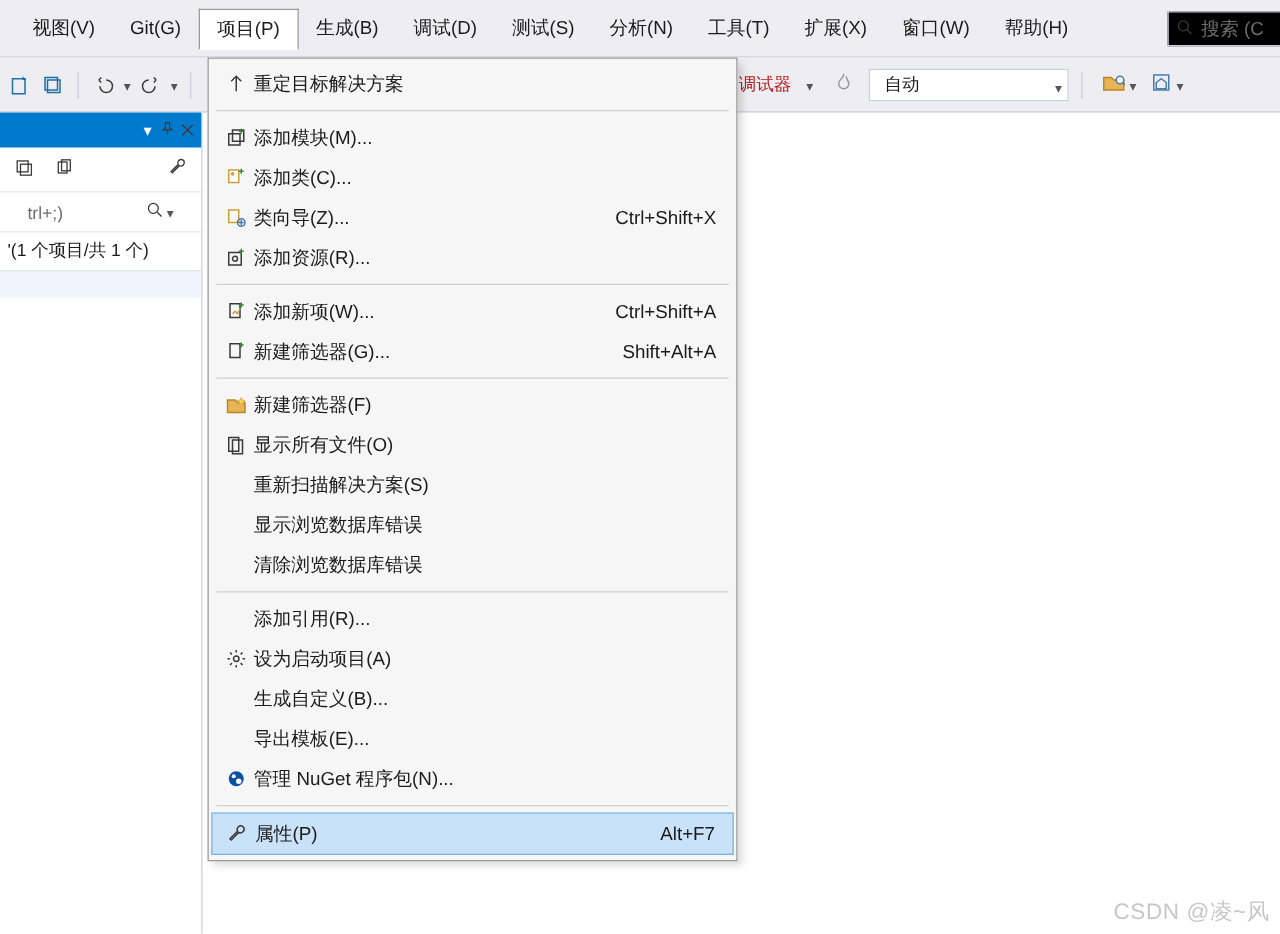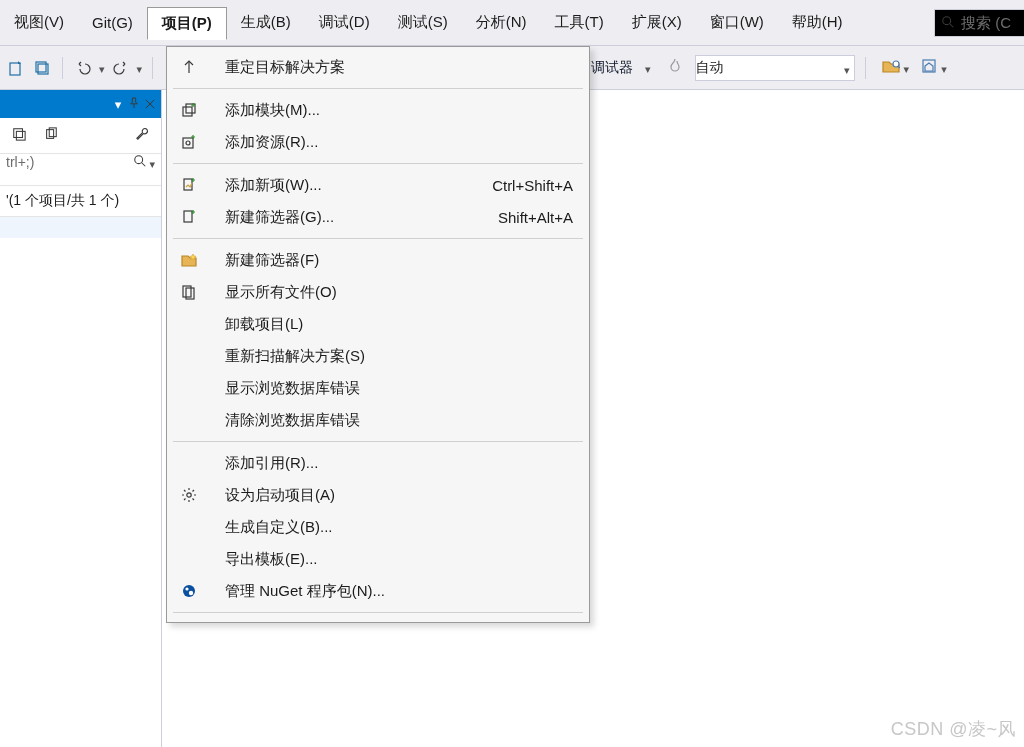--- a/index.html
+++ b/index.html
@@ -10,35 +10,36 @@
     font-size: 15px;
     background: #fff;
     color: #1b1b1b;
     overflow: hidden;
   }
 
   
   .menubar {
     height: 46px;
     display: flex; align-items: center;
+    padding-left: 12px;
     background: #eeeef2;
     border-bottom: 1px solid #cccedb;
     white-space: nowrap;
   }
   .menubar .mi {
     padding: 6px 14px;
     cursor: default;
     color: #1b1b1b;
   }
   .menubar .mi.open {
     background: #fff;
     border: 1px solid #999;
     border-bottom: 1px solid #fff;
     margin-bottom: -1px;
-    position: relative; z-index: 30; font-weight: bold;
+    position: relative; z-index: 30;
   }
   .menubar .search {
     margin-left: auto;
     width: 90px;
     color: #6d6d6d;
     background: #000000;
     border: 1px solid #cccedb;
     border-right: none;
     padding: 3px 6px;
     height: 28px;
@@ -56,23 +57,23 @@
     height: 44px;
     background: #eeeef2;
     border-bottom: 1px solid #cccedb;
     display: flex; align-items: center;
     padding: 0 6px;
     gap: 6px;
     font-size: 14px;
   }
   .toolbar .tbico { width: 20px; height: 20px; display:flex; align-items:center; justify-content:center; color:#414141; }
   .toolbar .sep { width:1px; height:22px; background:#cccedb; margin:0 4px; }
-  .toolbar .lbl { color:#0f172a; margin: 0 6px 0 2px; }
+  .toolbar .lbl { color:#b91c1c; margin: 0 6px 0 2px; }
   .toolbar select, .toolbar .combo {
-    height: 26px; border:1px solid #cccedb; background:#fff; padding:1px 22px 1px 0;
+    height: 26px; border:1px solid #cccedb; background:#fff; padding:1px 22px 1px 12px;
     font-family: Liberation Sans, sans-serif; font-size: 14px;
     appearance: none;
     position: relative;
   }
   .toolbar .combo { display:inline-flex; align-items:center; min-width:150px; }
   .toolbar .combo .cv { flex:1; }
   .toolbar .combo .dd { position:absolute; right:4px; top:5px; color:#555; }
   .toolbar .flame { color:#888; margin:0 6px 0 10px; }
   .toolbar .right-ico { display:flex; align-items:center; gap:4px; margin-left:6px; }
 
@@ -97,22 +98,22 @@
   .panel-hdr .hchev { width:10px; text-align:center; }
   .panel-tools {
     height: 36px;
     display:flex; align-items:center; gap:14px;
     padding: 0 10px;
     border-bottom: 1px solid #e5e5e5;
   }
   .panel-tools .ti { width:18px; text-align:center; color:#414141; }
   .panel-tools .wrench { margin-left:auto; }
   .panel-search {
-    display:flex; align-items:flex-start;
-    height: 32px; padding: 0 6px;
+    display:flex; align-items:center;
+    height: 32px; padding: 0 22px;
     border-bottom: 1px solid #e5e5e5;
   }
   .panel-search .stxt { flex:1; color:#6d6d6d; font-size:14px; overflow:hidden; }
   .panel-search .mag { color:#555; }
   .panel-search .ddc { color:#555; margin-left:2px; }
   .panel-caption {
     padding: 6px 6px;
     font-size: 14px;
     color: #1b1b1b;
   }
@@ -129,21 +130,20 @@
     border: 1px solid #999;
     box-shadow: 4px 4px 6px rgba(0,0,0,.15);
     padding: 4px 2px;
     z-index: 25;
   }
   .dropdown .row {
     height: 32px;
     display:flex; align-items:center;
     padding: 0 14px 0 6px;
     font-size: 15px;
-    gap: 22px;
   }
   .dropdown .row.highlight { background:#c9e2f9; border:1px solid #7bb3e0; height:34px; }
   .dropdown .ic {
     width: 28px; display:flex; align-items:center; justify-content:center;
     color:#3a3a3a;
   }
   .dropdown .ic svg { width:16px; height:16px; }
   .dropdown .lbl { flex:1; }
   .dropdown .sc { color:#1b1b1b; font-size:15px; }
   .dropdown .divider {
@@ -323,20 +323,41 @@
           <rect x="2" y="5" width="9" height="9"></rect>
           <rect x="5" y="2" width="9" height="9"></rect>
           <path d="M12 1v4M10 3h4" stroke="#2e8b2e"></path>
         </svg>
       </span>
       <span class="lbl">添加模块(M)...</span>
     </div>
     <div class="row">
       <span class="ic">
         <svg viewBox="0 0 16 16">
+          <rect x="2" y="2" width="8" height="10" stroke="#caa13d" fill="#fff"></rect>
+          <circle cx="5" cy="5" r="1.5" fill="#caa13d" stroke="none"></circle>
+          <path d="M12 1v4M10 3h4" stroke="#2e8b2e"></path>
+        </svg>
+      </span>
+      <span class="lbl">添加类(C)...</span>
+    </div>
+    <div class="row">
+      <span class="ic">
+        <svg viewBox="0 0 16 16">
+          <rect x="2" y="2" width="8" height="10" stroke="#caa13d"></rect>
+          <circle cx="12" cy="12" r="3" stroke="#4a7bb0"></circle>
+          <path d="M12 10v4M10 12h4" stroke="#4a7bb0"></path>
+        </svg>
+      </span>
+      <span class="lbl">类向导(Z)...</span>
+      <span class="sc">Ctrl+Shift+X</span>
+    </div>
+    <div class="row">
+      <span class="ic">
+        <svg viewBox="0 0 16 16">
           <rect x="2" y="4" width="10" height="10"></rect>
           <circle cx="7" cy="9" r="2"></circle>
           <path d="M12 1v4M10 3h4" stroke="#2e8b2e"></path>
         </svg>
       </span>
       <span class="lbl">添加资源(R)...</span>
     </div>
     <div class="divider"></div>
     <div class="row">
       <span class="ic">
@@ -373,24 +394,20 @@
       <span class="ic">
         <svg viewBox="0 0 16 16">
           <rect x="2" y="2" width="8" height="11"></rect>
           <rect x="5" y="4" width="8" height="11"></rect>
         </svg>
       </span>
       <span class="lbl">显示所有文件(O)</span>
     </div>
     <div class="row">
       <span class="ic"></span>
-      <span class="lbl">卸载项目(L)</span>
-    </div>
-    <div class="row">
-      <span class="ic"></span>
       <span class="lbl">重新扫描解决方案(S)</span>
     </div>
     <div class="row">
       <span class="ic"></span>
       <span class="lbl">显示浏览数据库错误</span>
     </div>
     <div class="row">
       <span class="ic"></span>
       <span class="lbl">清除浏览数据库错误</span>
     </div>
@@ -420,15 +437,24 @@
       <span class="ic">
         <svg viewBox="0 0 16 16">
           <circle cx="8" cy="8" r="6" fill="#0b4fa0" stroke="none"></circle>
           <circle cx="6" cy="6" r="1.6" fill="#fff" stroke="none"></circle>
           <circle cx="10" cy="10" r="2.2" fill="#fff" stroke="none"></circle>
         </svg>
       </span>
       <span class="lbl">管理 NuGet 程序包(N)...</span>
     </div>
     <div class="divider"></div>
+    <div class="row highlight">
+      <span class="ic">
+        <svg viewBox="0 0 16 16">
+          <path d="M13 3a3 3 0 0 1-4 4L3 13l-1-1 6-6a3 3 0 0 1 4-4z"></path>
+        </svg>
+      </span>
+      <span class="lbl">属性(P)</span>
+      <span class="sc">Alt+F7</span>
+    </div>
   </div>
 
 <div class="watermark">CSDN @凌~风</div>
 
 </body></html>

